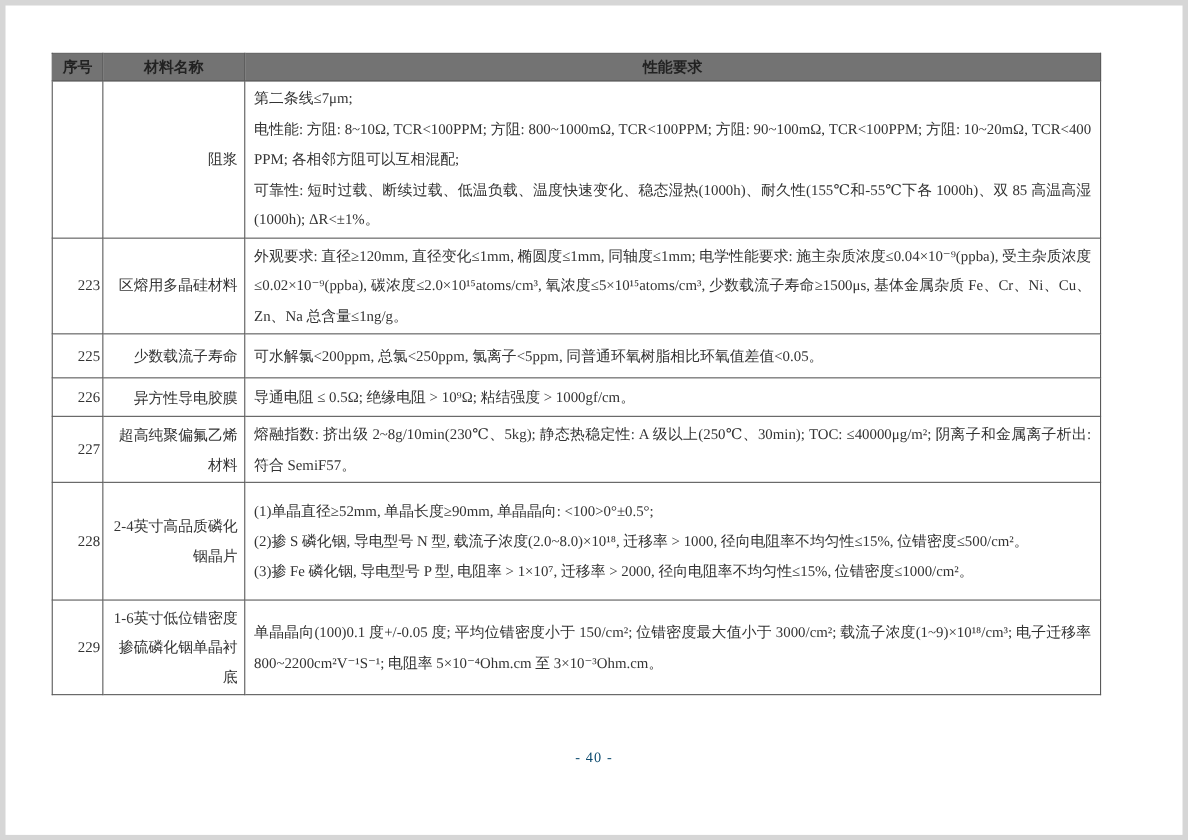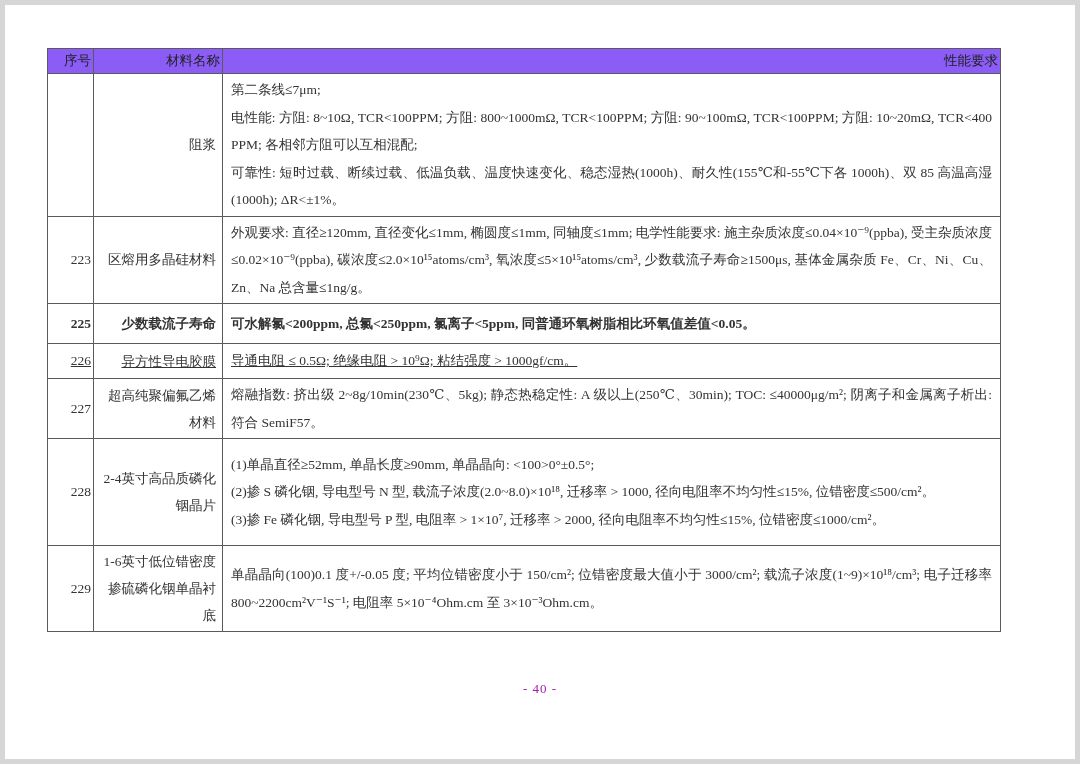--- a/index.html
+++ b/index.html
@@ -21,39 +21,39 @@
   .doc-table col.c-no   { width:46px; }
   .doc-table col.c-name { width:129px; }
   .doc-table col.c-req  { width:778px; }
   .doc-table th, .doc-table td {
     border:1px solid #5a5a5a;
     vertical-align:middle;
     font-size:13.5px;
   }
   .doc-table th {
     height:22px;
-    font-weight:normal;
+    font-weight:bold;
     color:#222222;
-    background:#8b5cf6;
-    text-align:right;
+    background:#737373;
+    text-align:center;
     padding:1px 2px;
   }
   td.cell-no { text-align:right; padding:1px 2px; }
   td.cell-name {
     padding:2px 6px; line-height:27px; text-align:right;
     word-break:break-all;
   }
   td.cell-req {
     padding:2px 8px; line-height:27.5px; text-align:justify;
     word-break:break-all;
   }
   td.cell-req .rline { margin:0; }
   .page-footer {
     position:absolute; left:0; top:681px; width:1080px;
-    text-align:center; font-size:13px; color:#a21caf;
+    text-align:center; font-size:13px; color:#0c4a6e;
     letter-spacing:1px;
   }
 </style>
 </head>
 <body>
 
 <div class="page-frame"></div>
 
 <table class="doc-table">
   <colgroup>
@@ -78,28 +78,28 @@
         <div class="rline">可靠性: 短时过载、断续过载、低温负载、温度快速变化、稳态湿热(1000h)、耐久性(155℃和-55℃下各 1000h)、双 85 高温高湿(1000h); ΔR&lt;±1%。</div>
       </td>
     </tr>
     <tr style="height:82px;">
       <td class="cell-no">223</td>
       <td class="cell-name">区熔用多晶硅材料</td>
       <td class="cell-req">
         <div class="rline">外观要求: 直径≥120mm, 直径变化≤1mm, 椭圆度≤1mm, 同轴度≤1mm; 电学性能要求: 施主杂质浓度≤0.04×10⁻⁹(ppba), 受主杂质浓度≤0.02×10⁻⁹(ppba), 碳浓度≤2.0×10¹⁵atoms/cm³, 氧浓度≤5×10¹⁵atoms/cm³, 少数载流子寿命≥1500μs, 基体金属杂质 Fe、Cr、Ni、Cu、Zn、Na 总含量≤1ng/g。</div>
       </td>
     </tr>
-    <tr style="height:40px;font-weight:bold;">
+    <tr style="height:40px;">
       <td class="cell-no">225</td>
       <td class="cell-name">少数载流子寿命</td>
       <td class="cell-req">
         <div class="rline">可水解氯&lt;200ppm, 总氯&lt;250ppm, 氯离子&lt;5ppm, 同普通环氧树脂相比环氧值差值&lt;0.05。</div>
       </td>
     </tr>
-    <tr style="height:35px;text-decoration:underline;">
+    <tr style="height:35px;">
       <td class="cell-no">226</td>
       <td class="cell-name">异方性导电胶膜</td>
       <td class="cell-req">
         <div class="rline">导通电阻 ≤ 0.5Ω; 绝缘电阻 &gt; 10⁹Ω; 粘结强度 &gt; 1000gf/cm。</div>
       </td>
     </tr>
     <tr style="height:55px;">
       <td class="cell-no">227</td>
       <td class="cell-name">超高纯聚偏氟乙烯材料</td>
       <td class="cell-req">

